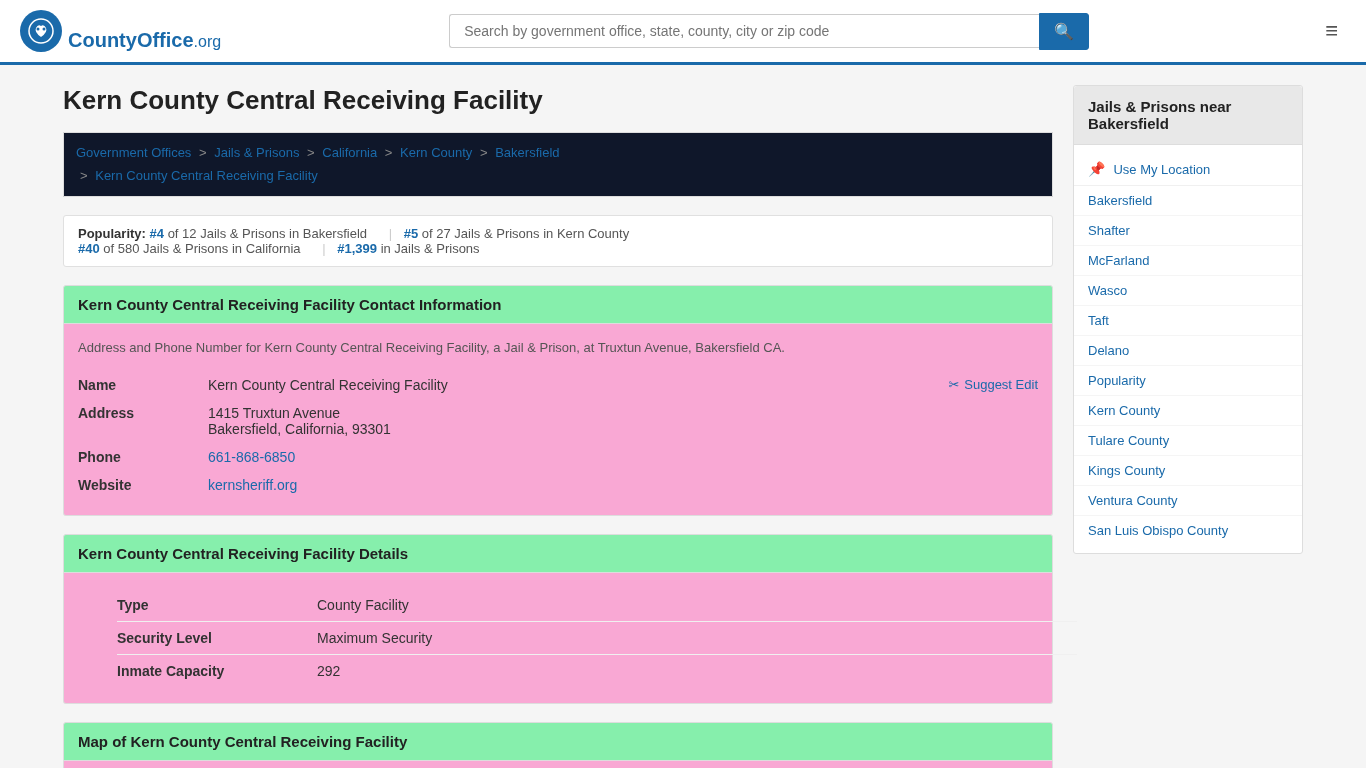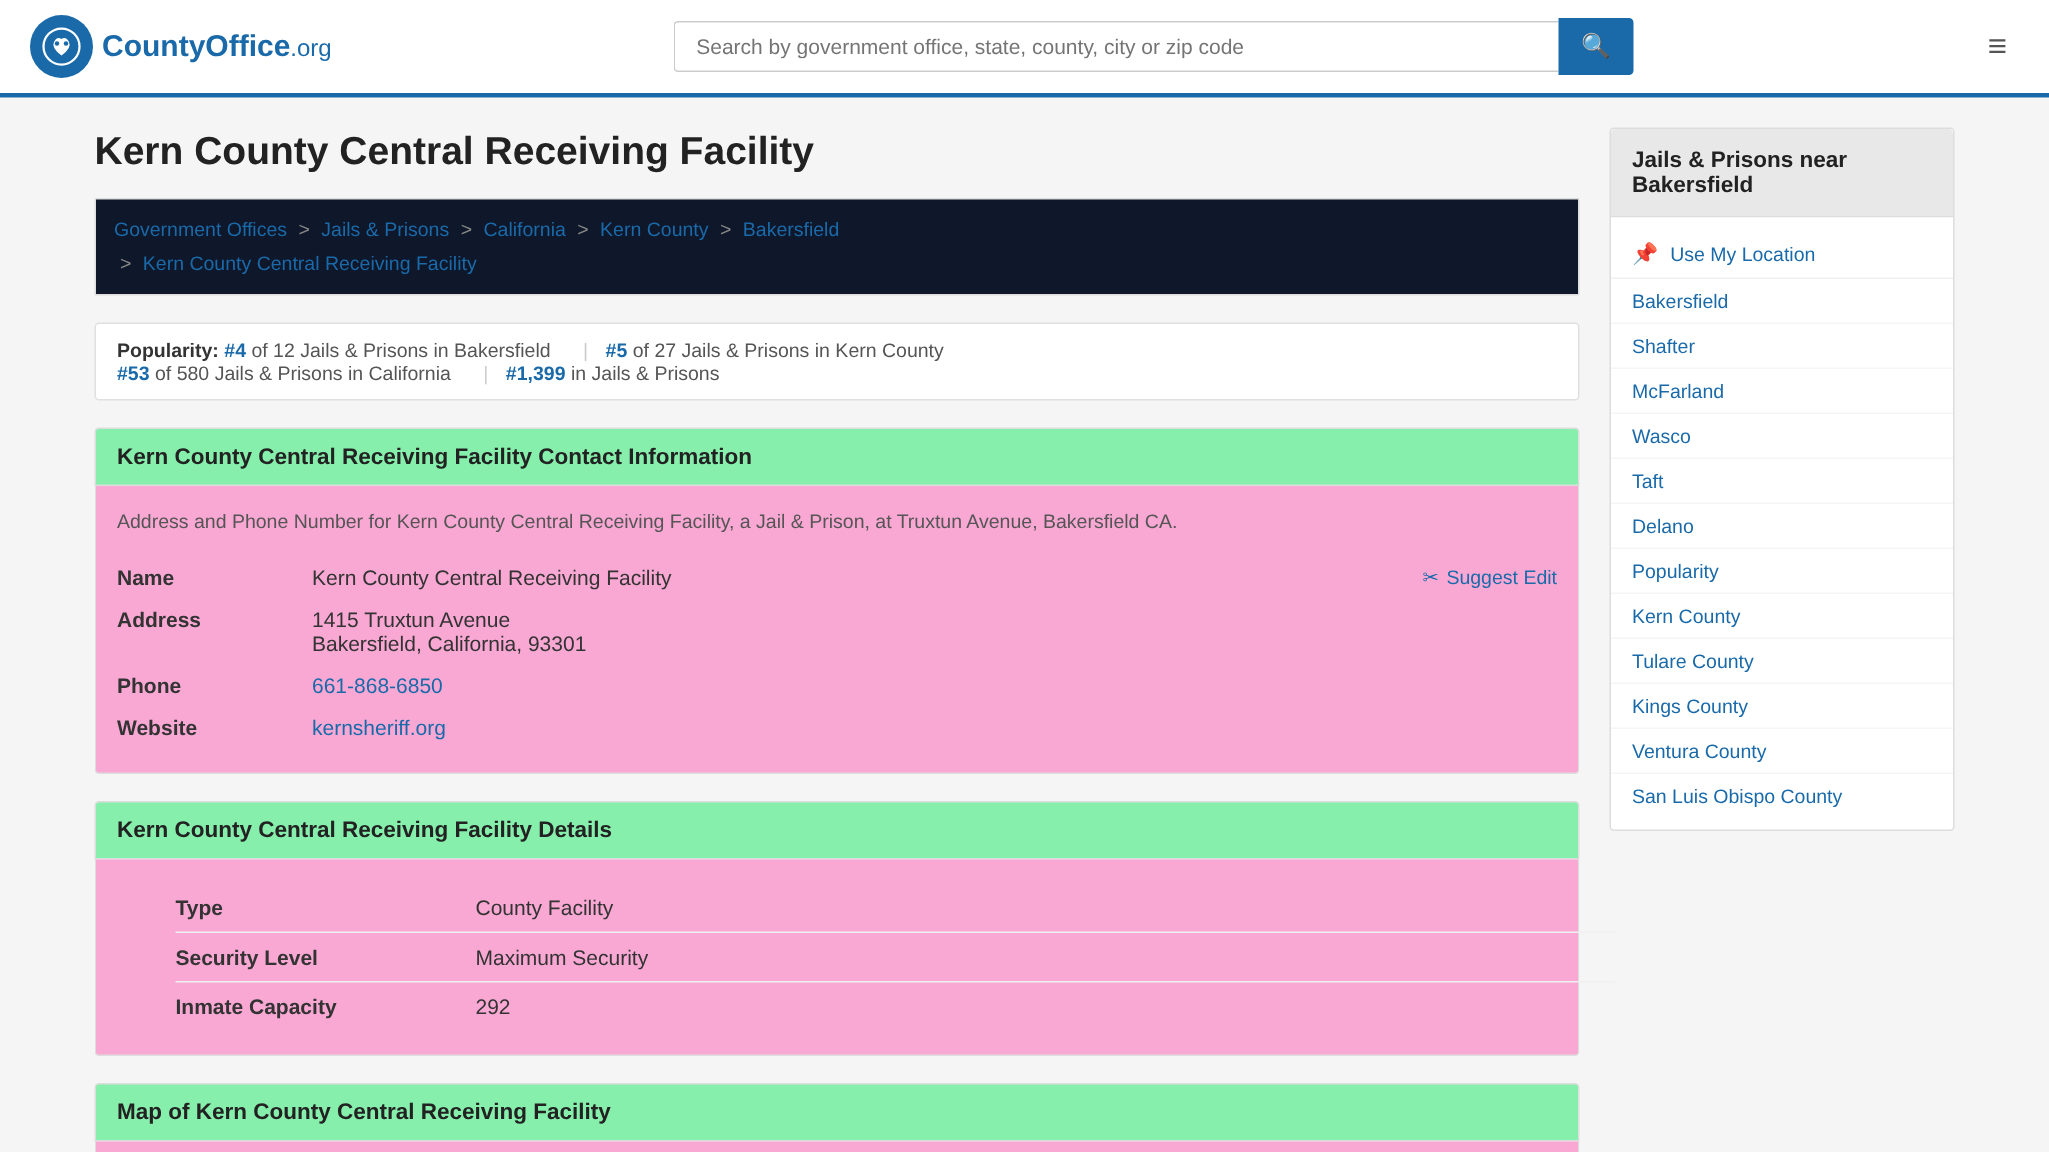--- a/index.html
+++ b/index.html
@@ -9,21 +9,21 @@
     .header {
       background: #fff;
       border-bottom: 3px solid #1a6aaa;
       padding: 10px 20px;
       display: flex;
       align-items: center;
       justify-content: space-between;
     }
     .logo-area {
       display: flex;
-      align-items: center;
+      align-items: flex-end;
       gap: 6px;
     }
     .logo-circle {
       width: 42px;
       height: 42px;
       background: #1a6aaa;
       border-radius: 50%;
       display: flex;
       align-items: center;
       justify-content: center;
@@ -312,21 +312,21 @@
         <span class="pop-rank">#4</span>
         <span>of 12 Jails &amp; Prisons in Bakersfield</span>
       </span>
       <span class="pipe">|</span>
       <span class="pop-item">
         <span class="pop-rank">#5</span>
         <span>of 27 Jails &amp; Prisons in Kern County</span>
       </span>
       <br>
       <span class="pop-item">
-        <span class="pop-rank">#53</span>
+        <span class="pop-rank">#40</span>
         <span>of 580 Jails &amp; Prisons in California</span>
       </span>
       <span class="pipe">|</span>
       <span class="pop-item">
         <span class="pop-rank">#1,399</span>
         <span>in Jails &amp; Prisons</span>
       </span>
     </div>
 
     <div>

